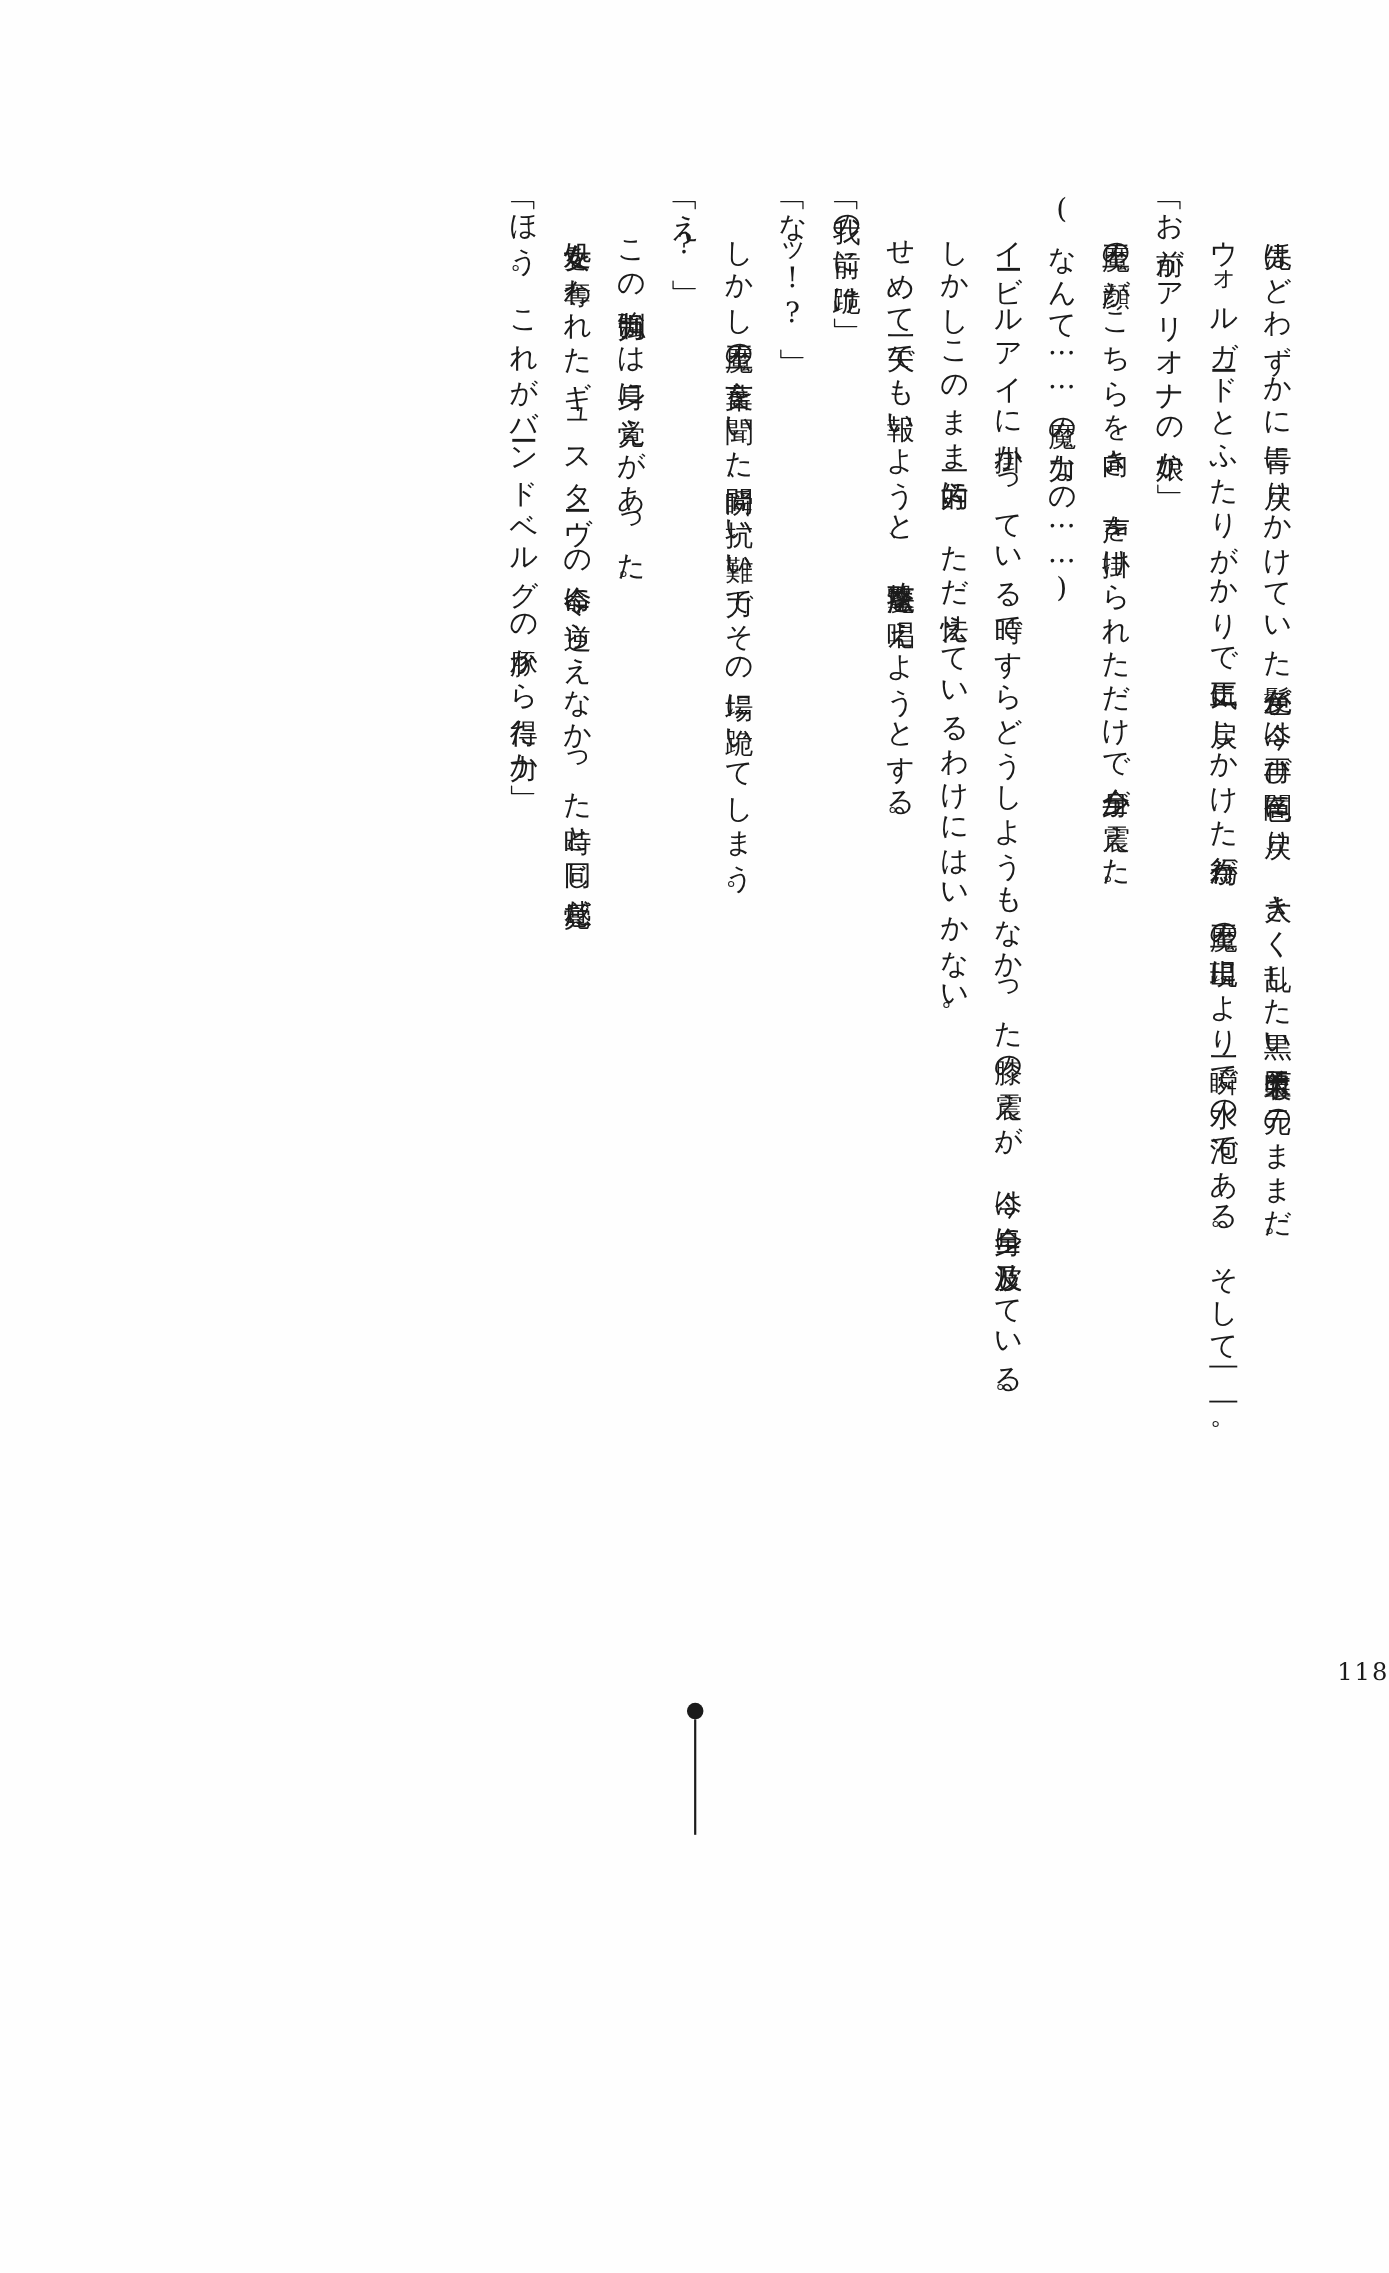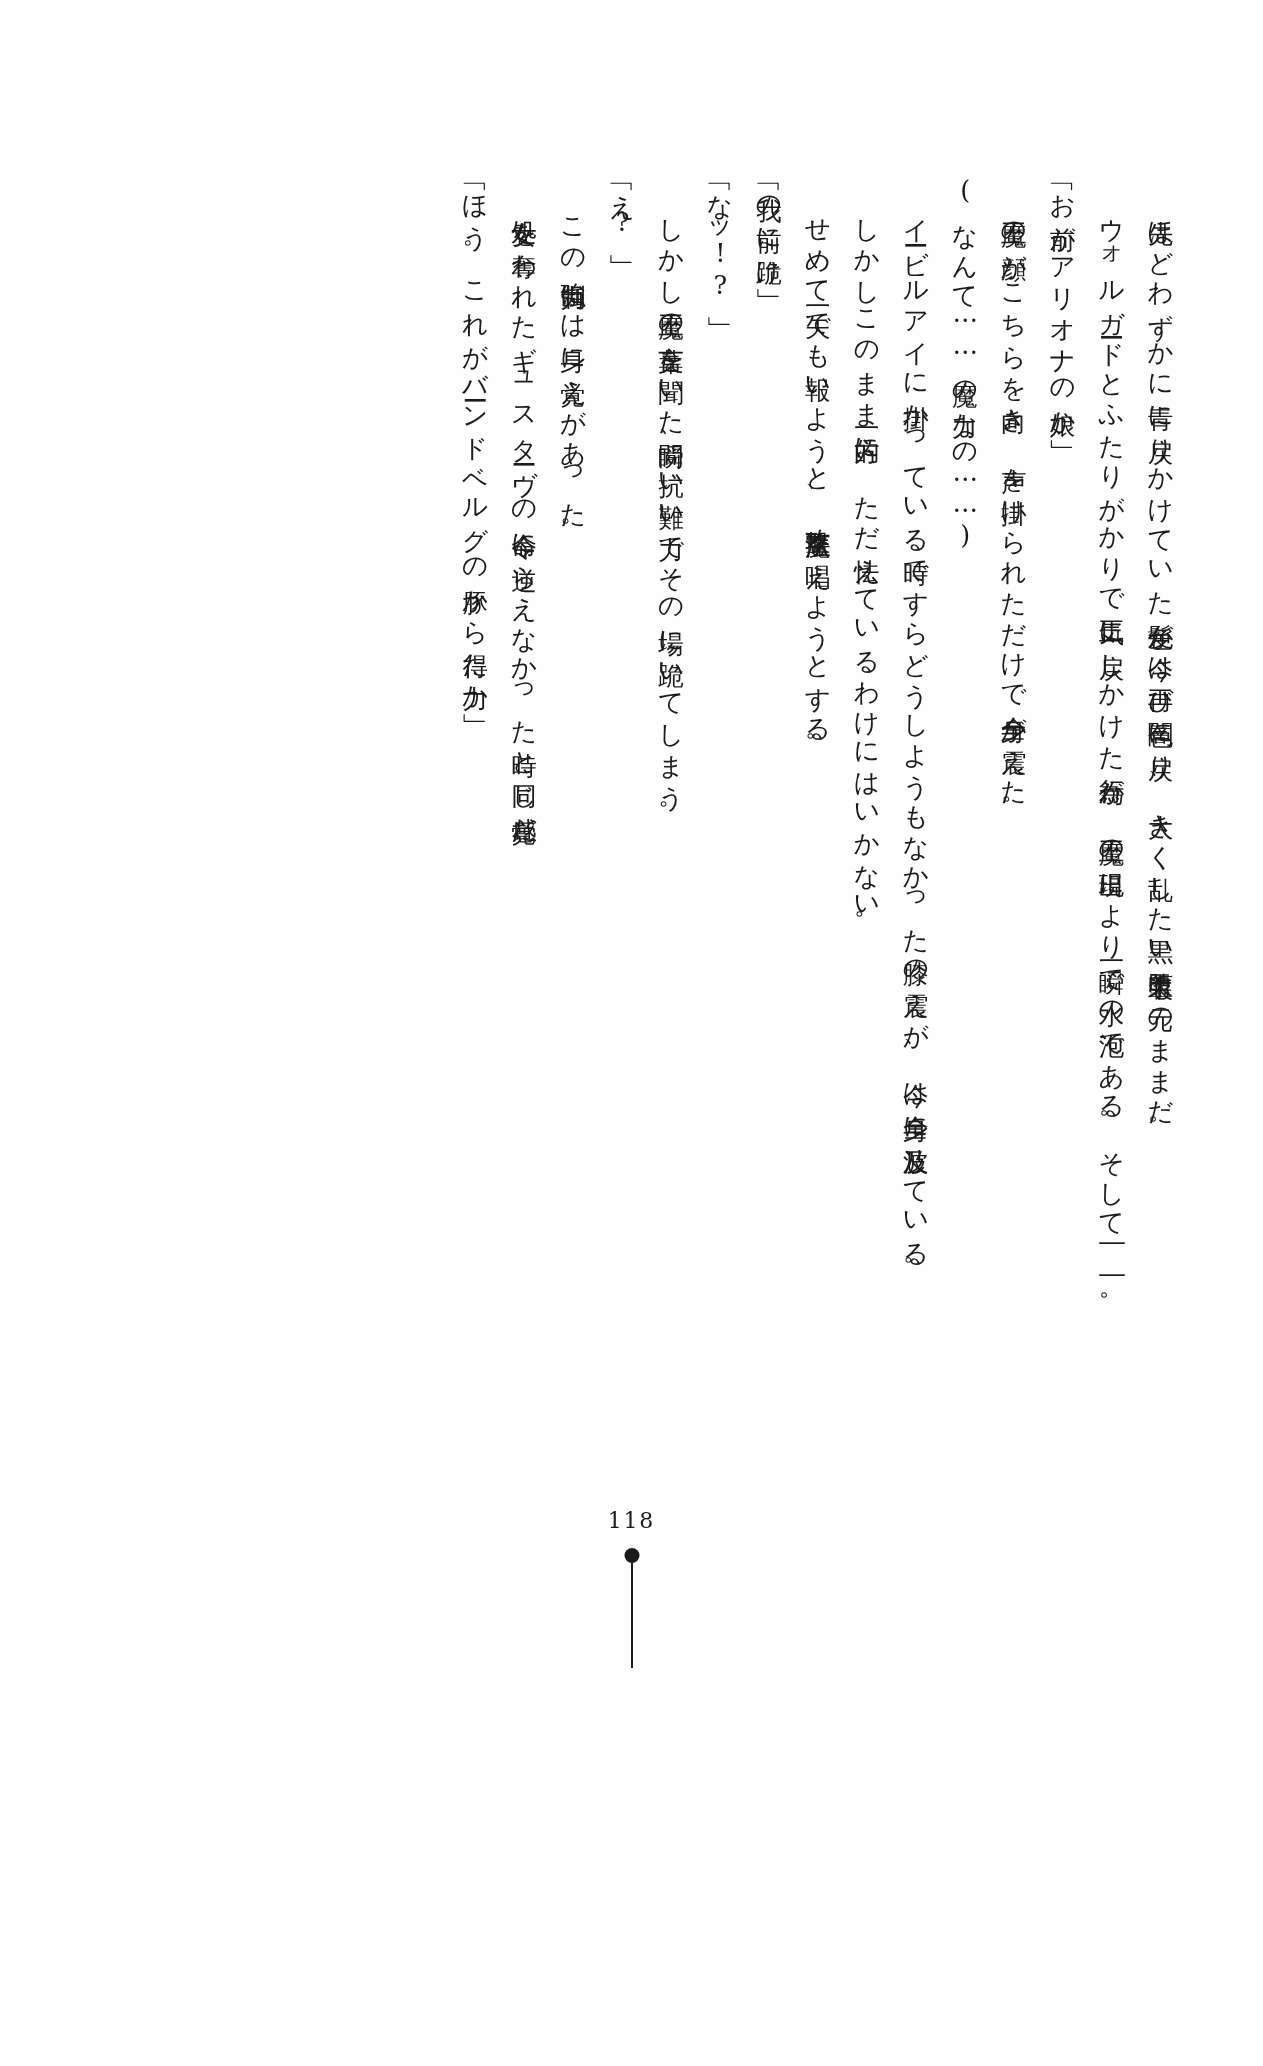--- a/index.html
+++ b/index.html
@@ -47,21 +47,21 @@
   #text-block p.indent {
     text-indent: 1em;
   }
 
   
   #page-number {
     position: absolute;
     left: 0;
     right: 0;
     top: 1508px;
-    text-align: center;
+    text-align: right;
     font-size: 22px;
     letter-spacing: 0.08em;
     color: #1b1b1b;
     font-family: "DejaVu Serif", "Liberation Serif", serif;
   }
 
   
   #ornament {
     position: absolute;
     left: 50%;

